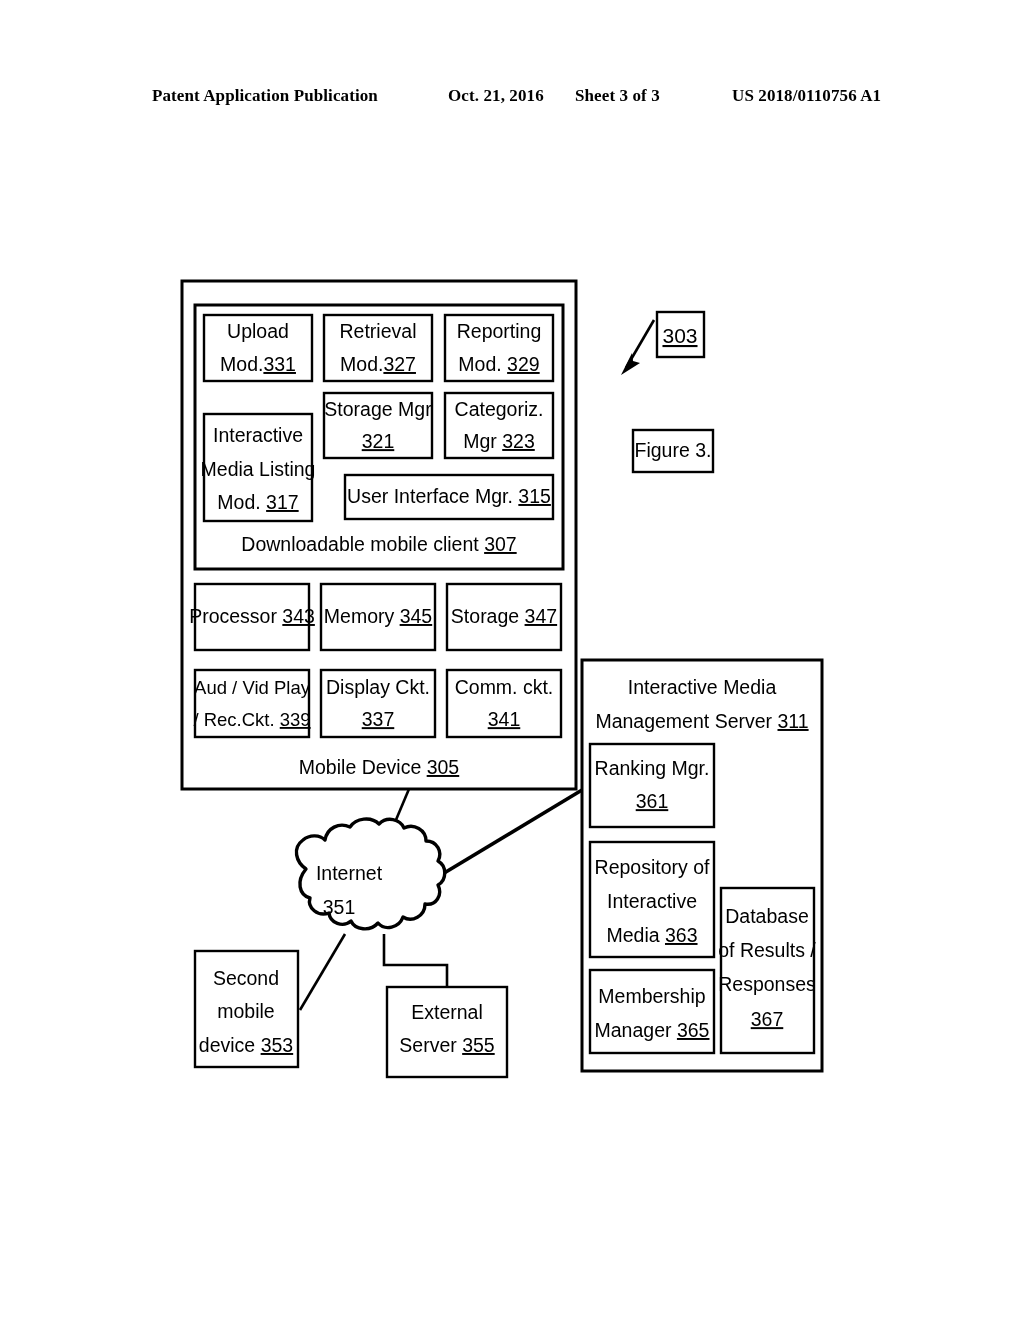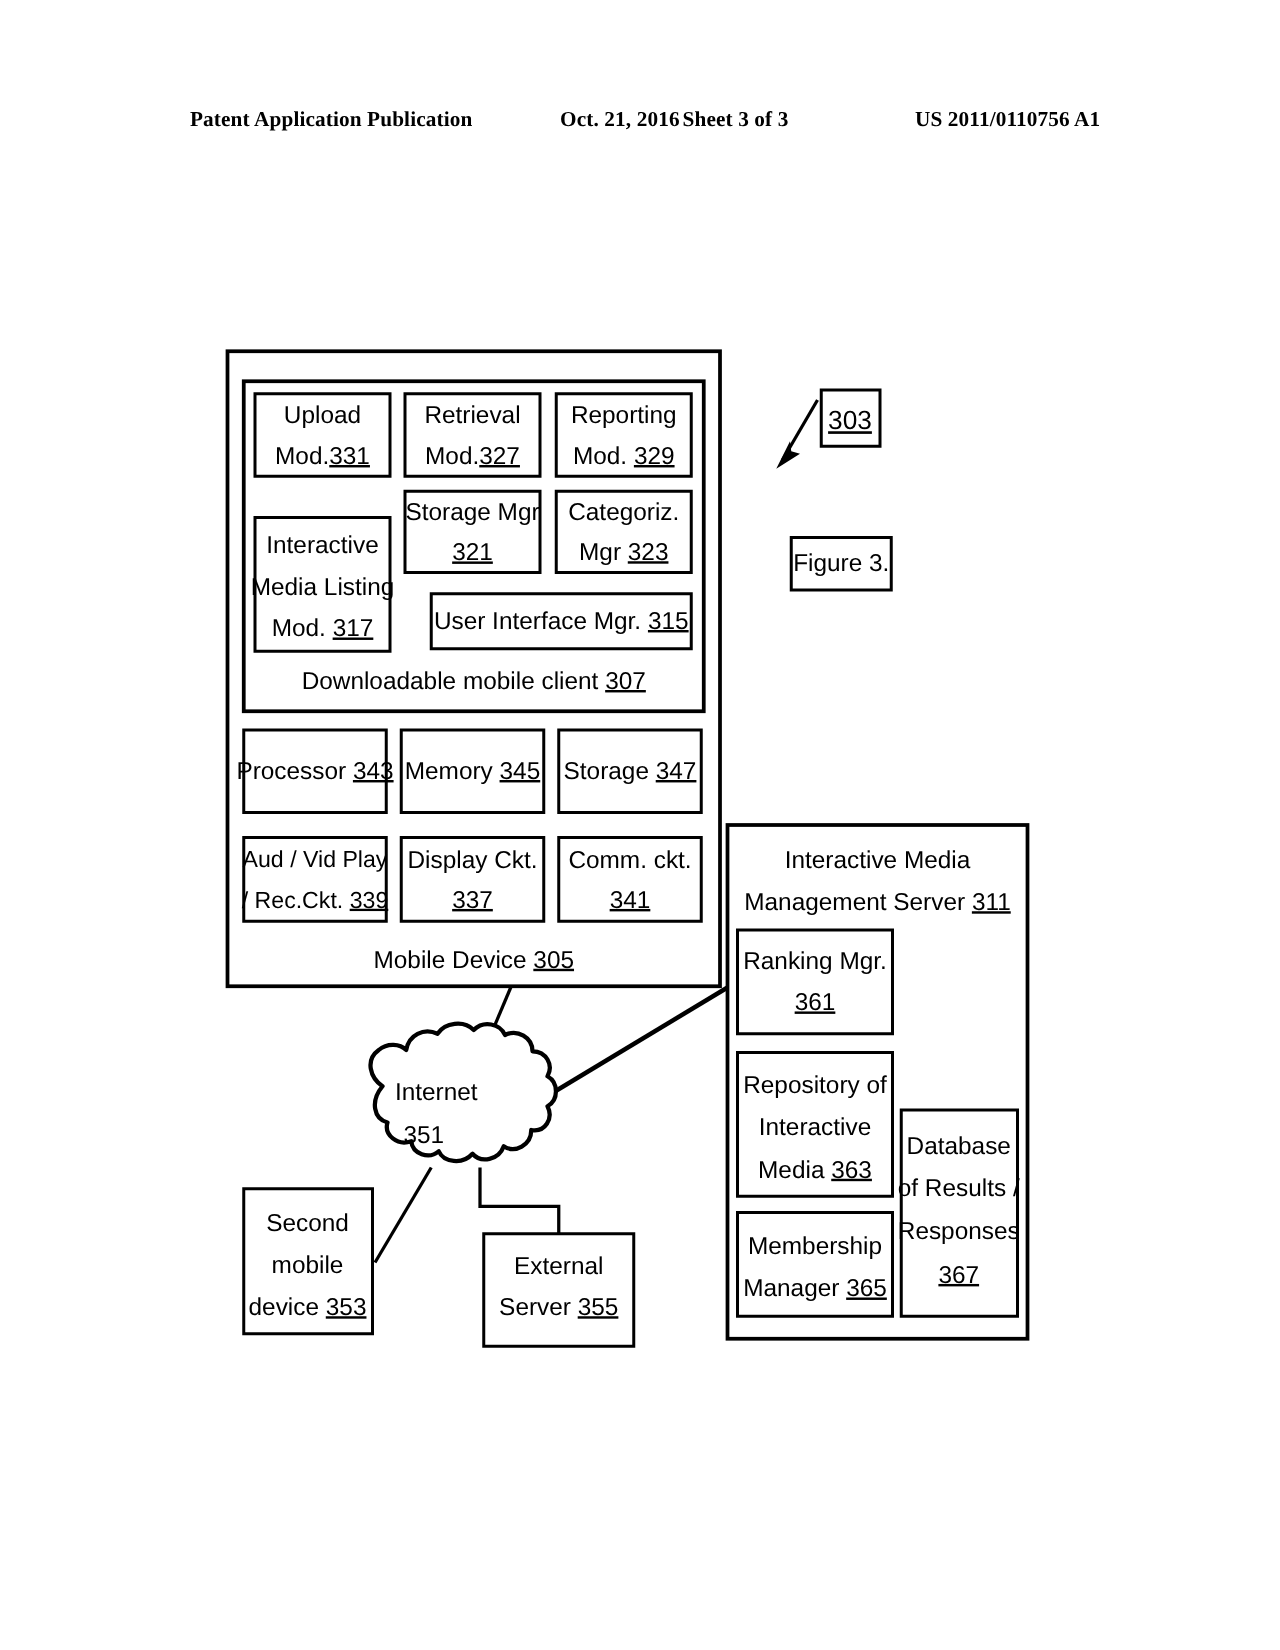--- a/index.html
+++ b/index.html
@@ -42,21 +42,21 @@
   .pub-header .h-title {
     position: absolute;
     left: 128px;
   }
   .pub-header .h-date {
     position: absolute;
     left: 424px;
   }
   .pub-header .h-sheet {
     position: absolute;
-    left: 522px;
+    left: 551px;
     text-align: right;
   }
   .pub-header .h-number {
     position: absolute;
     left: 708px;
   }
   
   #diagram {
     position: absolute;
     left: 0;
@@ -114,21 +114,21 @@
 </style>
 </head>
 <body>
 
 <div id="page">
 
   <div class="pub-header">
     <span class="h-title">Patent Application Publication</span>
     <span class="h-date">Oct. 21, 2016</span>
     <span class="h-sheet">Sheet 3 of 3</span>
-    <span class="h-number">US 2011/0110756 A1</span>
+    <span class="h-number">US 2018/0110756 A1</span>
   </div>
 
   <div id="diagram">
     <svg width="1024" height="1320" viewBox="0 0 1024 1320" xmlns="http://www.w3.org/2000/svg">
 
       <g>
 
         <line class="conn" x1="409" y1="789" x2="382" y2="853"></line>
 
         <line class="conn-thick" x1="406" y1="896" x2="582" y2="790"></line>

